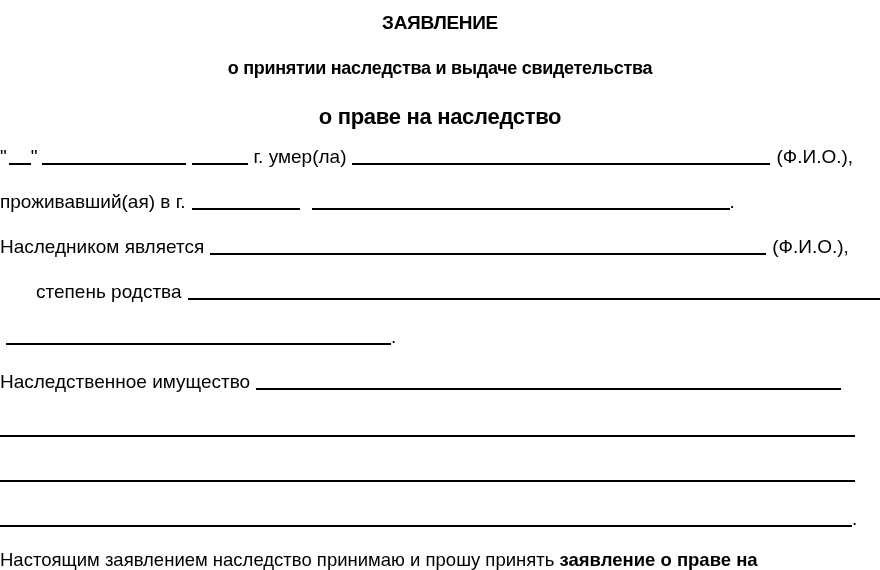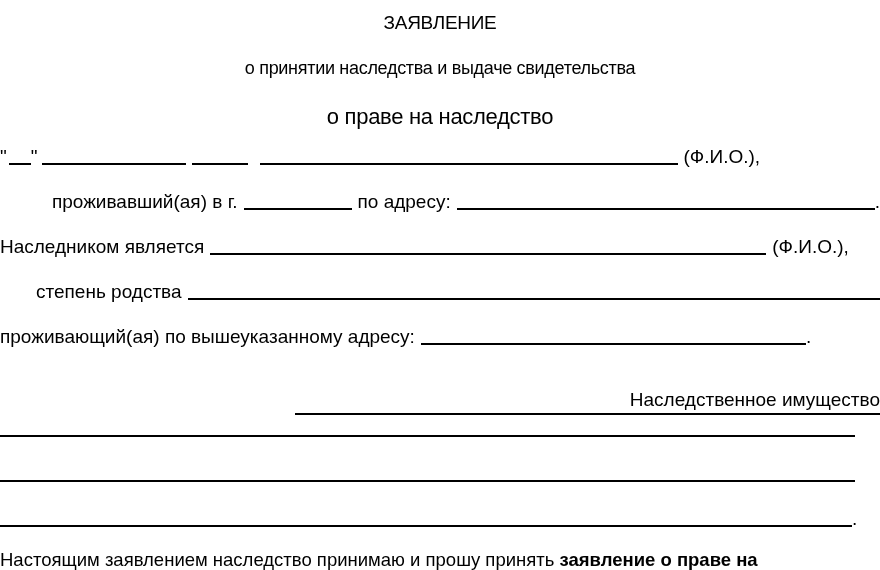--- a/index.html
+++ b/index.html
@@ -13,21 +13,21 @@
       overflow: hidden;
       position: relative;
       font-family: "Liberation Sans", "DejaVu Sans", sans-serif;
       color: #000000;
     }
     .title {
       position: absolute;
       left: 0;
       width: 880px;
       text-align: center;
-      font-weight: normal;
+      font-weight: bold;
       font-size: 19px;
       letter-spacing: -0.3px;
       white-space: nowrap;
     }
     .line {
       position: absolute;
       left: 0;
       width: 880px;
       height: 28px;
       font-size: 19px;
@@ -59,59 +59,58 @@
   <div class="title" style="top:104px; font-size:22px;">о праве на наследство</div>
 
   <div class="line" style="top:142px;">
     <span class="txt">"</span>
     <span class="blank" style="width:22px; margin-left:2px;"></span>
     <span class="txt">"</span>
     <span class="blank" style="width:144px; margin-left:4px;"></span>
     <span class="gap"></span>
     <span class="blank" style="width:56px;"></span>
     <span class="gap"></span>
+    <span class="txt">г. умер(ла)</span>
     <span class="gap"></span>
     <span class="blank" style="width:418px;"></span>
     <span class="gap"></span>
     <span class="txt">(Ф.И.О.),</span>
   </div>
 
-  <div class="line" style="top:187px;justify-content:flex-end;">
+  <div class="line" style="top:187px;">
     <span class="txt">проживавший(ая) в г.</span>
     <span class="gap"></span>
     <span class="blank" style="width:108px;"></span>
     <span class="gap"></span>
-    <span class="txt">по адресу:</span>
     <span class="gap"></span>
     <span class="blank" style="width:418px;"></span>
     <span class="txt">.</span>
   </div>
 
   <div class="line" style="top:232px;">
     <span class="txt">Наследником является</span>
     <span class="gap"></span>
     <span class="blank" style="width:556px;"></span>
     <span class="gap"></span>
     <span class="txt">(Ф.И.О.),</span>
   </div>
 
   <div class="line" style="top:277px;padding-left:36px;">
     <span class="txt">степень родства</span>
     <span class="gap"></span>
     <span class="blank" style="width:696px;"></span>
   </div>
 
   <div class="line" style="top:322px;">
-    <span class="txt">проживающий(ая) по вышеуказанному адресу:</span>
     <span class="gap"></span>
     <span class="blank" style="width:385px;"></span>
     <span class="txt">.</span>
   </div>
 
-  <div class="line" style="top:389px;flex-direction:column;">
+  <div class="line" style="top:367px;">
     <span class="txt">Наследственное имущество</span>
     <span class="gap"></span>
     <span class="blank" style="width:585px;"></span>
   </div>
 
   <div class="line" style="top:414px;">
     <span class="blank" style="width:855px;"></span>
   </div>
   <div class="line" style="top:459px;">
     <span class="blank" style="width:855px;"></span>

